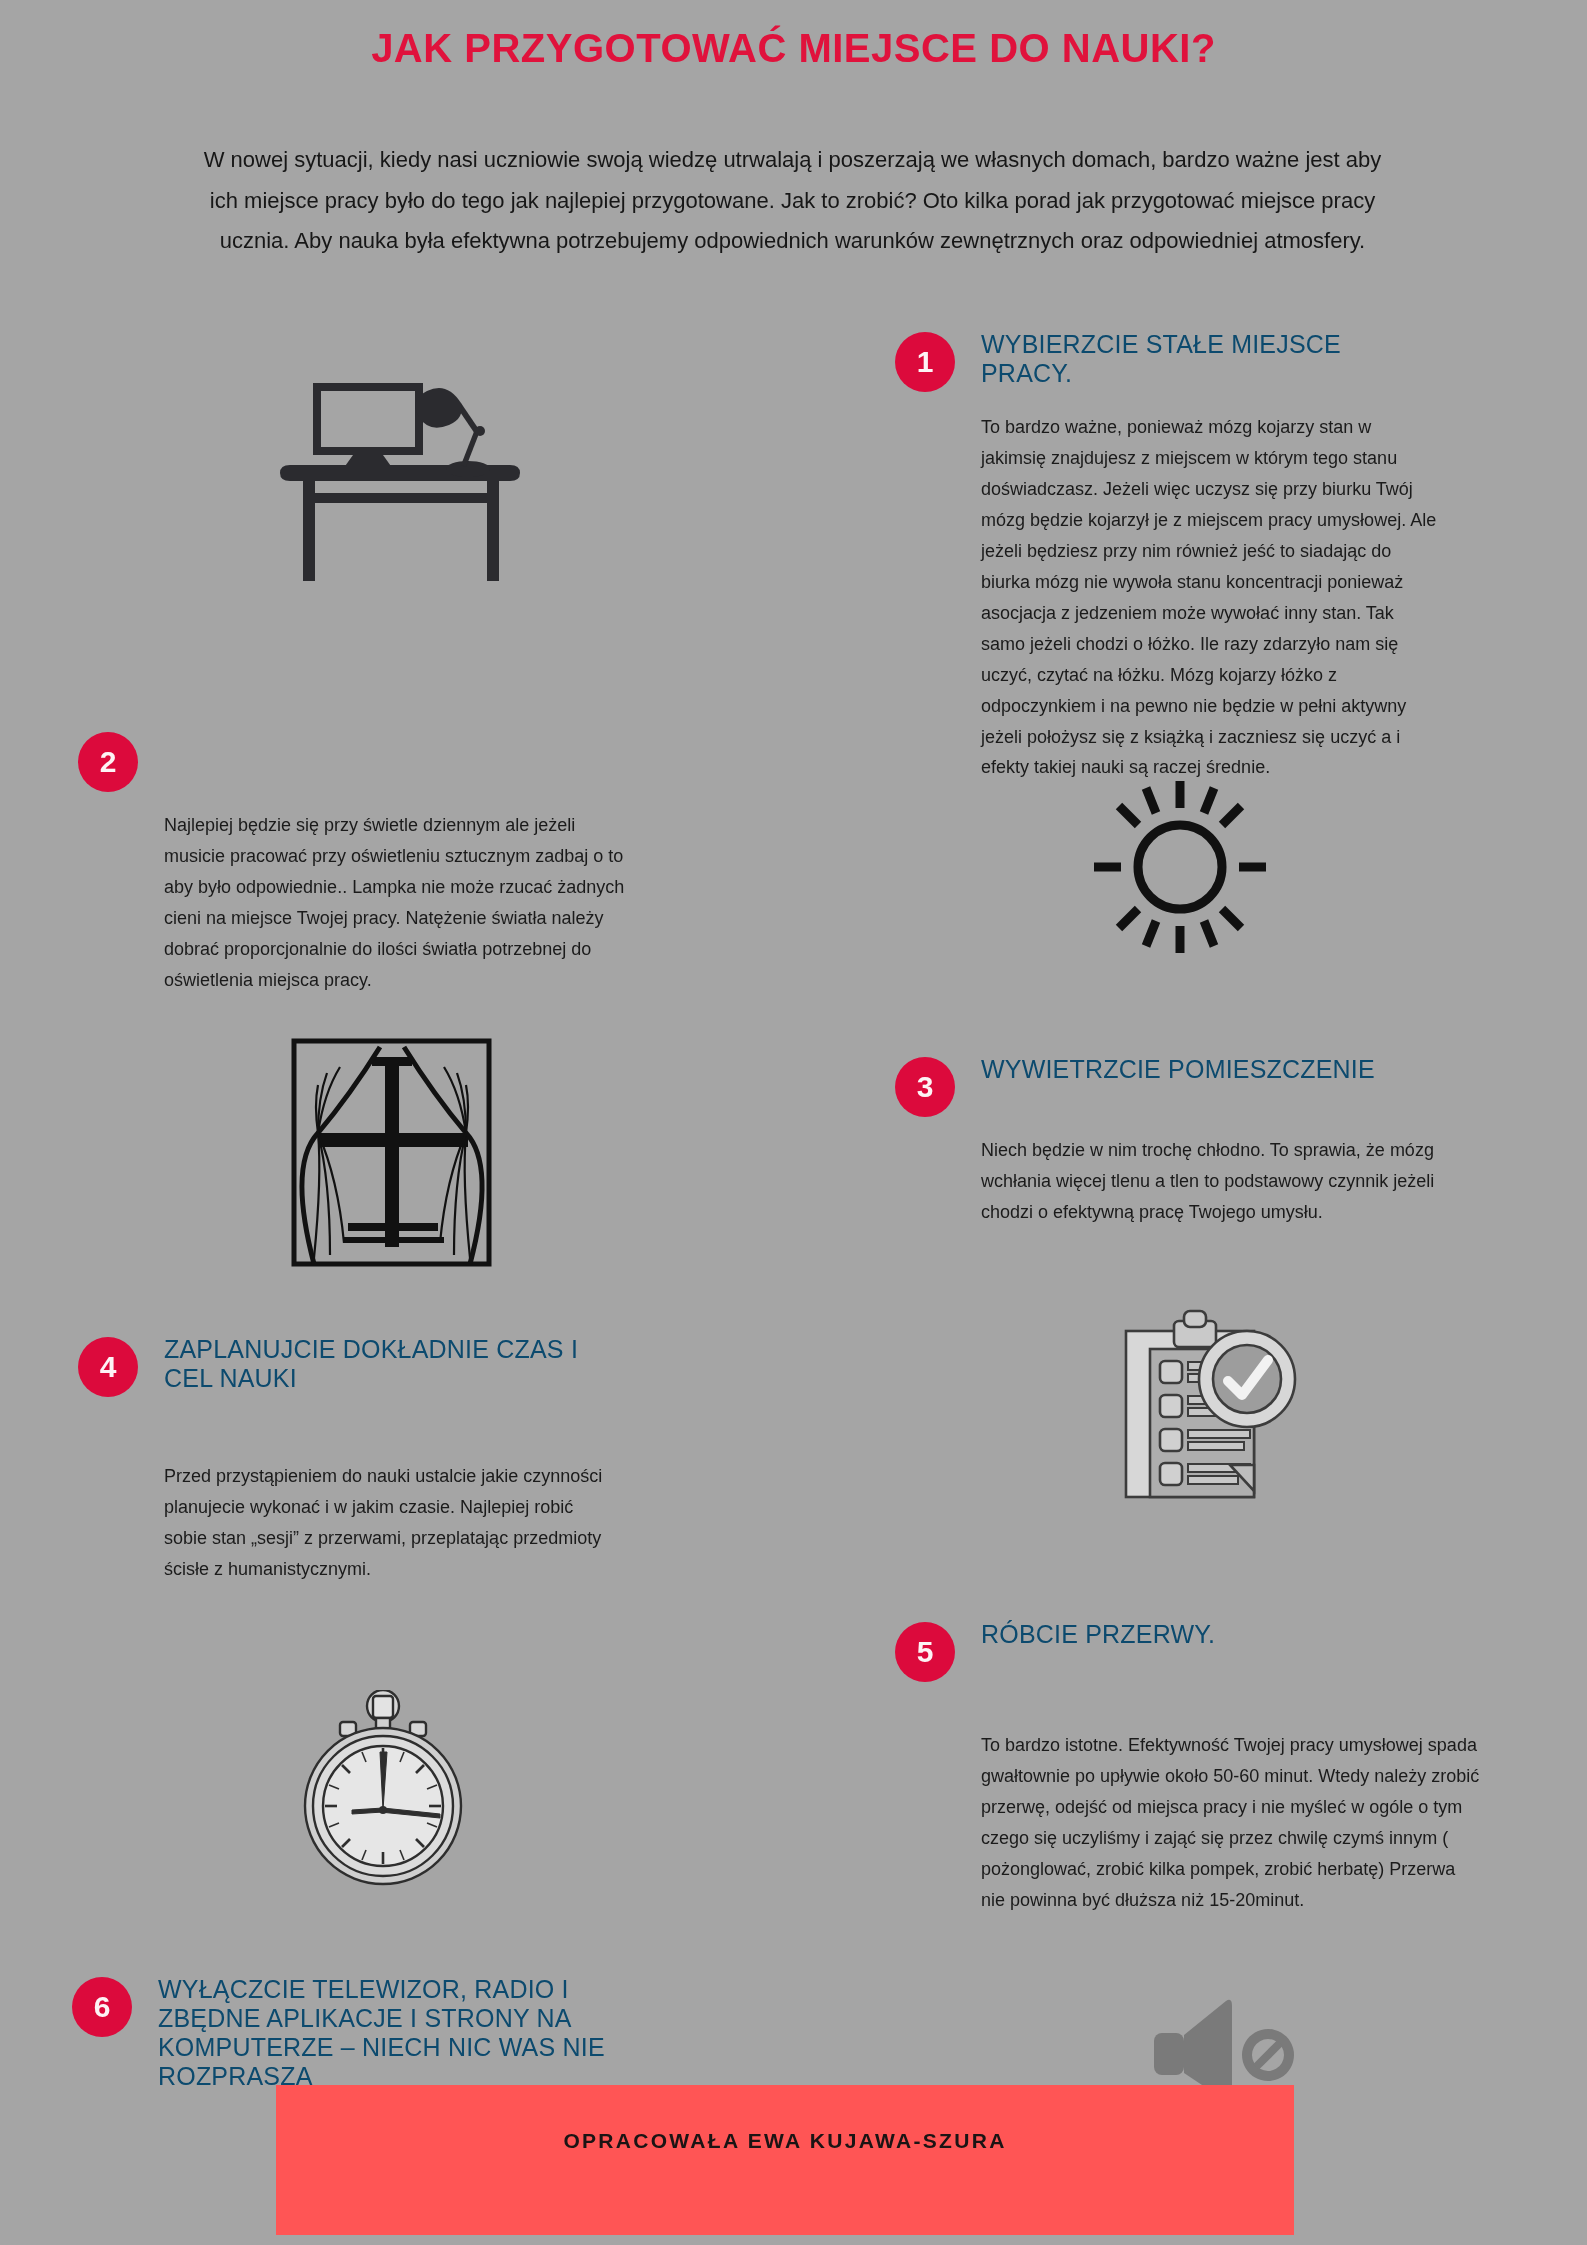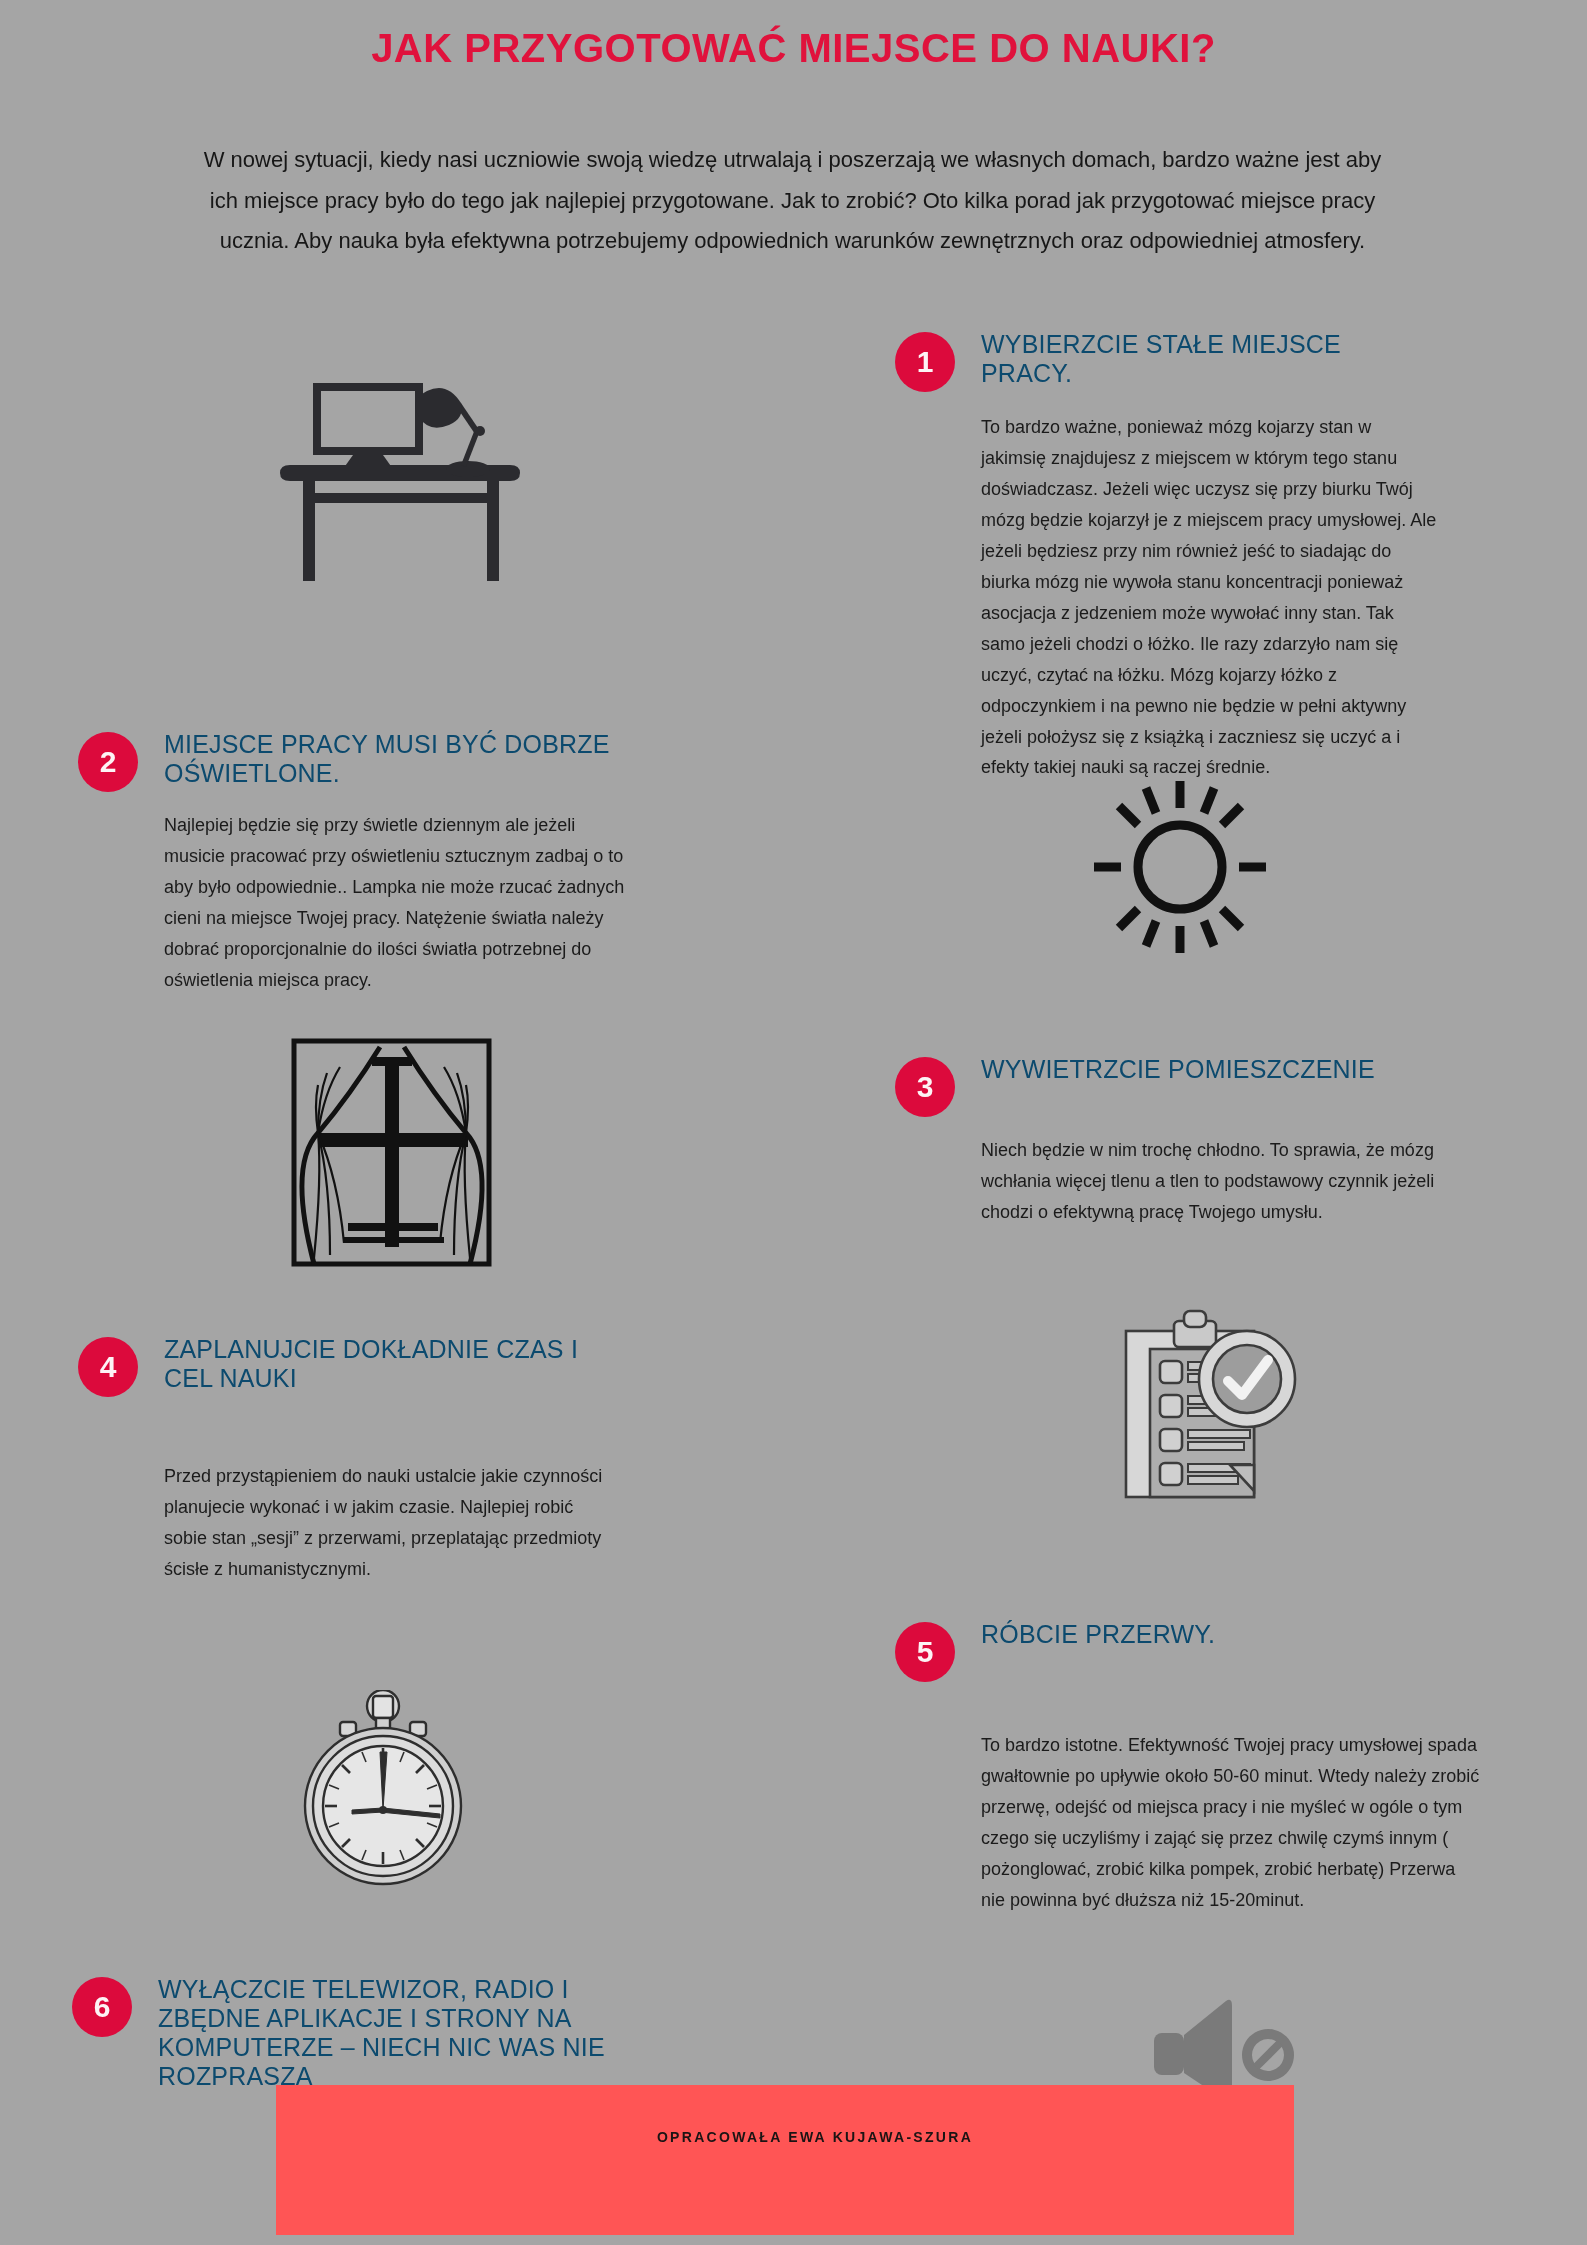--- a/index.html
+++ b/index.html
@@ -92,25 +92,24 @@
     width: 1018px;
     height: 150px;
     background: #ff5555;
   }
   .footer-text {
     position: absolute;
     top: 44px;
     left: 0;
     width: 100%;
     text-align: center;
-    font-size: 14px;
+    font-size: 21px;
     font-weight: bold;
     letter-spacing: 2.3px;
     color: #1b1414;
-    padding-left: 30px;
   }
 
   
   .ill { position: absolute; }
   svg { display: block; }
 </style>
 </head>
 <body>
 
 <div class="page">
@@ -170,21 +169,20 @@
         <line x1="119" y1="146" x2="129" y2="171"></line>
         <line x1="129" y1="13" x2="119" y2="38"></line>
         <line x1="71" y1="146" x2="61" y2="171"></line>
       </g>
     </svg>
   </div>
 
   <div class="section" style="left:78px; top:730px; width:560px;">
     <div class="sec-head">
       <div class="badge">2</div>
-      <div class="head-text" style="width:470px;">MIEJSCE PRACY MUSI BYĆ DOBRZE OŚWIETLONE.</div>
     </div>
     <div class="body-text" style="margin-left:86px; margin-top:18px; width:470px;">Najlepiej będzie się przy świetle dziennym ale jeżeli musicie pracować przy oświetleniu sztucznym zadbaj o to aby było odpowiednie.. Lampka nie może rzucać żadnych cieni na miejsce Twojej pracy. Natężenie światła  należy dobrać proporcjonalnie do ilości światła potrzebnej do oświetlenia miejsca pracy.</div>
   </div>
 
   <div class="ill" style="left:288px; top:1035px;">
     <svg width="215" height="235" viewBox="0 0 215 235">
       <g stroke="#111" fill="none">
         <rect x="6" y="6" width="195" height="223" stroke-width="5"></rect>
 
         <rect x="97" y="22" width="14" height="190" fill="#111" stroke="none"></rect>

